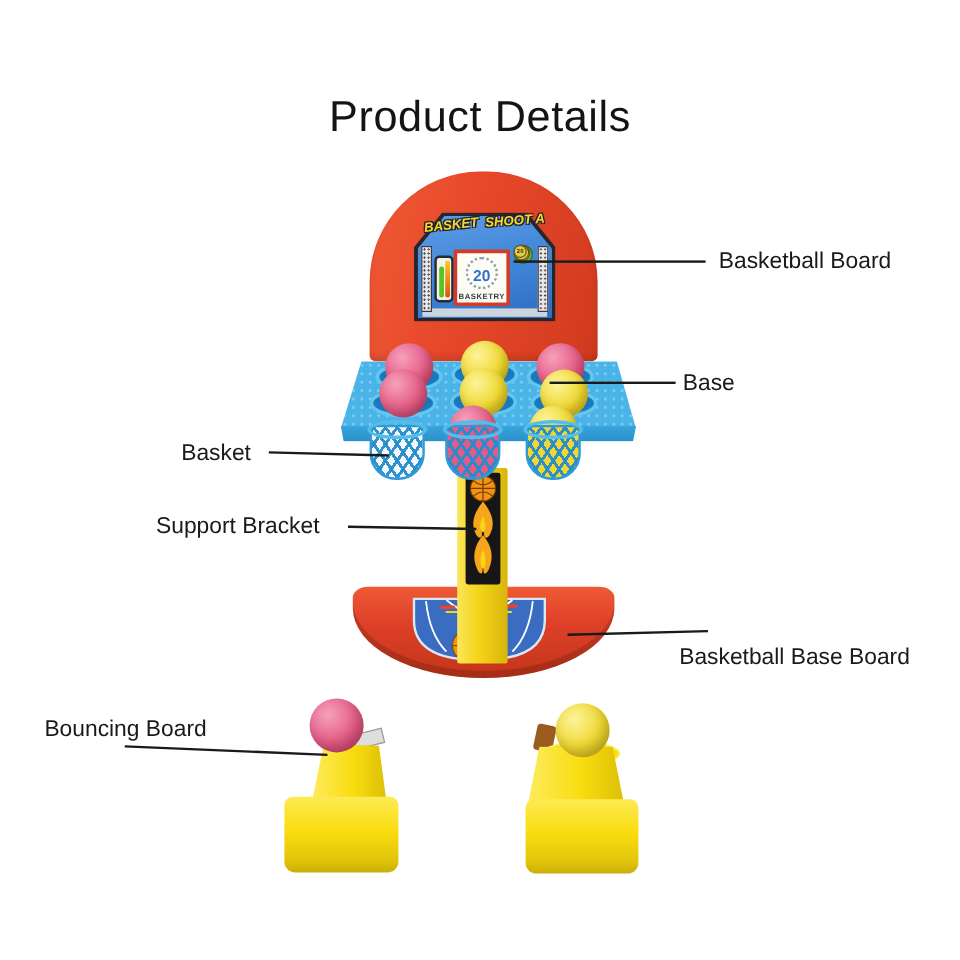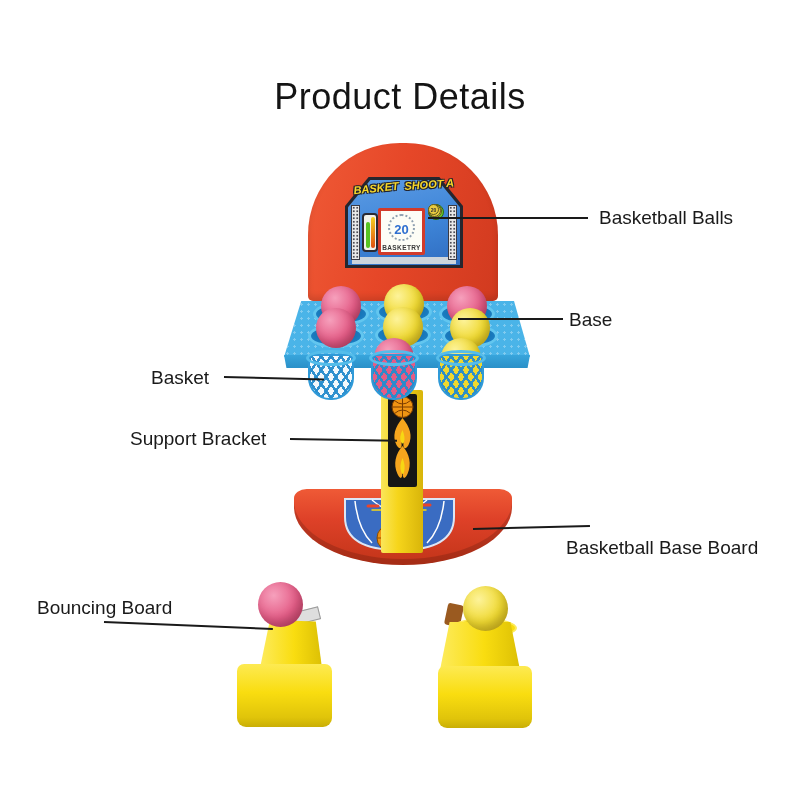--- a/index.html
+++ b/index.html
@@ -254,20 +254,20 @@
   <div class="launcher-neck ln-right"></div>
   <div class="launcher-base lbase-right"></div>
 
   <div class="lead-line line-board"></div>
   <div class="lead-line line-balls"></div>
   <div class="lead-line line-basket"></div>
   <div class="lead-line line-support"></div>
   <div class="lead-line line-base"></div>
   <div class="lead-line line-bouncing"></div>
 
-  <div class="callout-label lbl-board">Basketball Balls</div>
+  <div class="callout-label lbl-board">Basketball Board</div>
   <div class="callout-label lbl-balls">Base</div>
   <div class="callout-label lbl-basket">Basket</div>
   <div class="callout-label lbl-support">Support Bracket</div>
   <div class="callout-label lbl-base">Basketball Base Board</div>
   <div class="callout-label lbl-bouncing">Bouncing Board</div>
 
 </div>
 
 </body></html>

